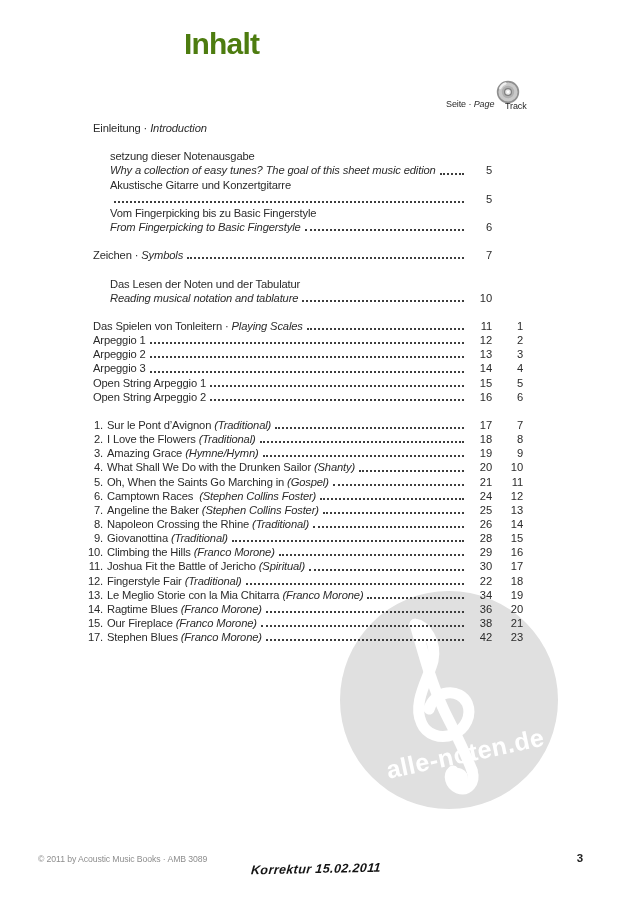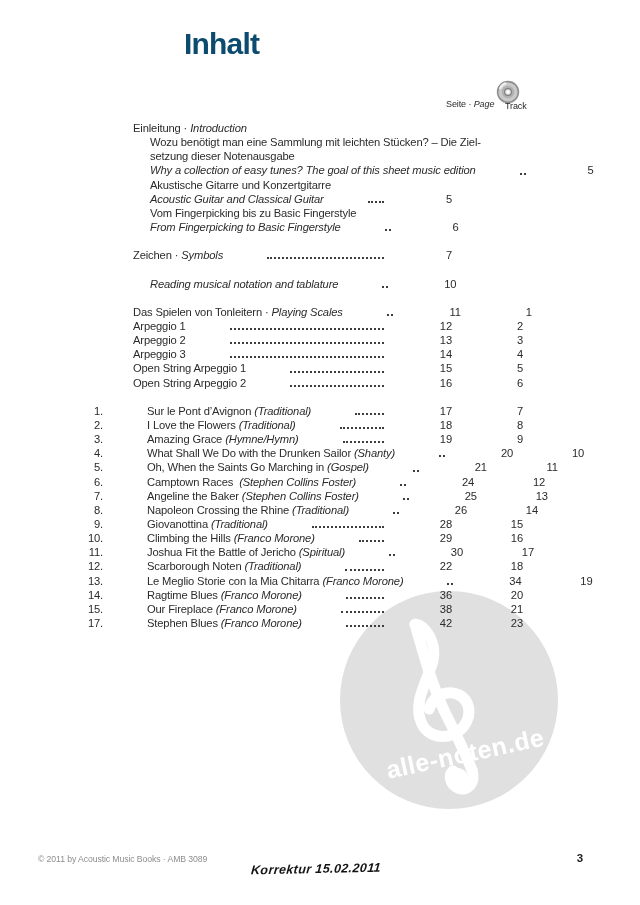--- a/index.html
+++ b/index.html
@@ -5,42 +5,42 @@
   html,body{margin:0;padding:0;background:#ffffff;}
   .sheet{
     position:relative;width:640px;height:905px;background:#ffffff;overflow:hidden;
     font-family:"Liberation Sans","DejaVu Sans",sans-serif;color:#2b2b2b;
   }
   
   .watermark{position:absolute;left:0;top:0;width:640px;height:905px;z-index:0;}
   
   .title-de{
     position:absolute;left:184px;top:29px;z-index:2;
-    font-size:30px;font-weight:bold;letter-spacing:-0.8px;color:#0c4a6e;line-height:1;
+    font-size:30px;font-weight:bold;letter-spacing:-0.8px;color:#4d7c0f;line-height:1;
   }
   .title-en{
     position:absolute;left:227px;top:63px;z-index:2;
     font-size:27px;font-weight:bold;font-style:italic;letter-spacing:-0.6px;color:#1b1b1b;line-height:1;
   }
   .colhead-seitepage{
     position:absolute;left:446px;top:99px;z-index:3;
     font-size:9px;color:#2b2b2b;white-space:pre;letter-spacing:-0.1px;
   }
   .colhead-seitepage .i{font-style:italic;}
   .cd-icon{position:absolute;left:496px;top:80px;z-index:2;}
   .colhead-track{
     position:absolute;left:505px;top:101px;z-index:3;
     font-size:9px;color:#1f1f1f;letter-spacing:-0.1px;
   }
   
   .toc{
     position:absolute;left:86px;top:121px;width:437px;z-index:2;
     font-size:11.2px;letter-spacing:-0.15px;color:#2b2b2b;
   }
-  .row{display:flex;height:14.15px;line-height:14.15px;align-items:stretch;gap:40px;}
+  .row{display:flex;height:14.15px;line-height:14.15px;align-items:stretch;}
   .gap{height:14.15px;}
   .c-num{flex:none;text-align:right;white-space:pre;}
   .k-main .c-num{width:7px;}
   .k-ind  .c-num{width:24px;}
   .k-song .c-num{width:17px;margin-right:4px;}
   .c-txt{flex:0 1 auto;white-space:pre;overflow:visible;}
   .t-en{font-style:italic;}
   .t-sep{white-space:pre;}
   .leader{
     flex:1 1 auto;min-width:6px;align-self:flex-end;
@@ -93,21 +93,20 @@
   <div class="colhead-track">Track</div>
 
   <div class="toc" id="toc">
       <div class="row k-main">
     <span class="c-num"></span>
     <span class="c-txt"><span class="t-de">Einleitung</span><span class="t-sep"> · </span><span class="t-en">Introduction</span></span>
 
   </div>
       <div class="row k-ind">
     <span class="c-num"></span>
-    <span class="c-txt"><span class="t-de">Wozu benötigt man eine Sammlung mit leichten Stücken? – Die Ziel-</span><span class="t-sep"></span><span class="t-en"></span></span>
 
   </div>
       <div class="row k-ind">
     <span class="c-num"></span>
     <span class="c-txt"><span class="t-de">setzung dieser Notenausgabe</span><span class="t-sep"></span><span class="t-en"></span></span>
 
   </div>
       <div class="row k-ind">
     <span class="c-num"></span>
     <span class="c-txt"><span class="t-de"></span><span class="t-sep"></span><span class="t-en">Why a collection of easy tunes? The goal of this sheet music edition</span></span>
@@ -115,21 +114,20 @@
     <span class="c-page">5</span>
     <span class="c-track"></span>
   </div>
       <div class="row k-ind">
     <span class="c-num"></span>
     <span class="c-txt"><span class="t-de">Akustische Gitarre und Konzertgitarre</span><span class="t-sep"></span><span class="t-en"></span></span>
 
   </div>
       <div class="row k-ind">
     <span class="c-num"></span>
-    <span class="c-txt"><span class="t-de"></span><span class="t-sep"></span><span class="t-en">Acoustic Guitar and Classical Guitar</span></span>
     <span class="leader"></span>
     <span class="c-page">5</span>
     <span class="c-track"></span>
   </div>
       <div class="row k-ind">
     <span class="c-num"></span>
     <span class="c-txt"><span class="t-de">Vom Fingerpicking bis zu Basic Fingerstyle</span><span class="t-sep"></span><span class="t-en"></span></span>
 
   </div>
       <div class="row k-ind">
@@ -141,20 +139,25 @@
   </div>
       <div class="gap"></div>
       <div class="row k-main">
     <span class="c-num"></span>
     <span class="c-txt"><span class="t-de">Zeichen</span><span class="t-sep"> · </span><span class="t-en">Symbols</span></span>
     <span class="leader"></span>
     <span class="c-page">7</span>
     <span class="c-track"></span>
   </div>
       <div class="gap"></div>
+      <div class="row k-ind">
+    <span class="c-num"></span>
+    <span class="c-txt"><span class="t-de">Das Lesen der Noten und der Tabulatur</span><span class="t-sep"></span><span class="t-en"></span></span>
+
+  </div>
       <div class="row k-ind">
     <span class="c-num"></span>
     <span class="c-txt"><span class="t-de"></span><span class="t-sep"></span><span class="t-en">Reading musical notation and tablature</span></span>
     <span class="leader"></span>
     <span class="c-page">10</span>
     <span class="c-track"></span>
   </div>
       <div class="gap"></div>
       <div class="row k-main">
     <span class="c-num"></span>
@@ -271,21 +274,21 @@
   </div>
       <div class="row k-song">
     <span class="c-num">11.</span>
     <span class="c-txt"><span class="t-de">Joshua Fit the Battle of Jericho</span><span class="t-sep"> </span><span class="t-en">(Spiritual)</span></span>
     <span class="leader"></span>
     <span class="c-page">30</span>
     <span class="c-track">17</span>
   </div>
       <div class="row k-song">
     <span class="c-num">12.</span>
-    <span class="c-txt"><span class="t-de">Scarborough Noten</span><span class="t-sep"> </span><span class="t-en">(Traditional)</span></span>
+    <span class="c-txt"><span class="t-de">Fingerstyle Fair</span><span class="t-sep"> </span><span class="t-en">(Traditional)</span></span>
     <span class="leader"></span>
     <span class="c-page">22</span>
     <span class="c-track">18</span>
   </div>
       <div class="row k-song">
     <span class="c-num">13.</span>
     <span class="c-txt"><span class="t-de">Le Meglio Storie con la Mia Chitarra</span><span class="t-sep"> </span><span class="t-en">(Franco Morone)</span></span>
     <span class="leader"></span>
     <span class="c-page">34</span>
     <span class="c-track">19</span>

